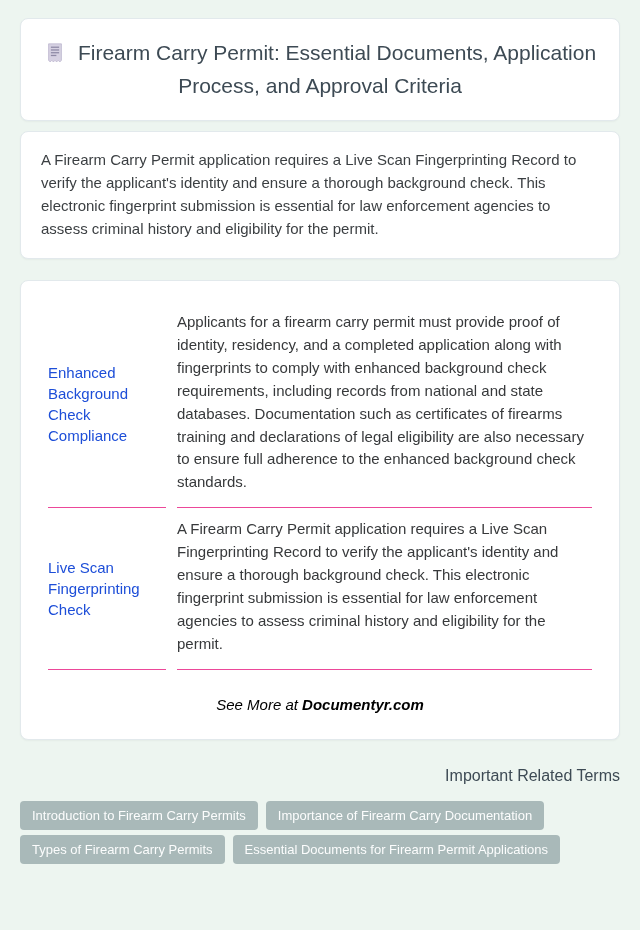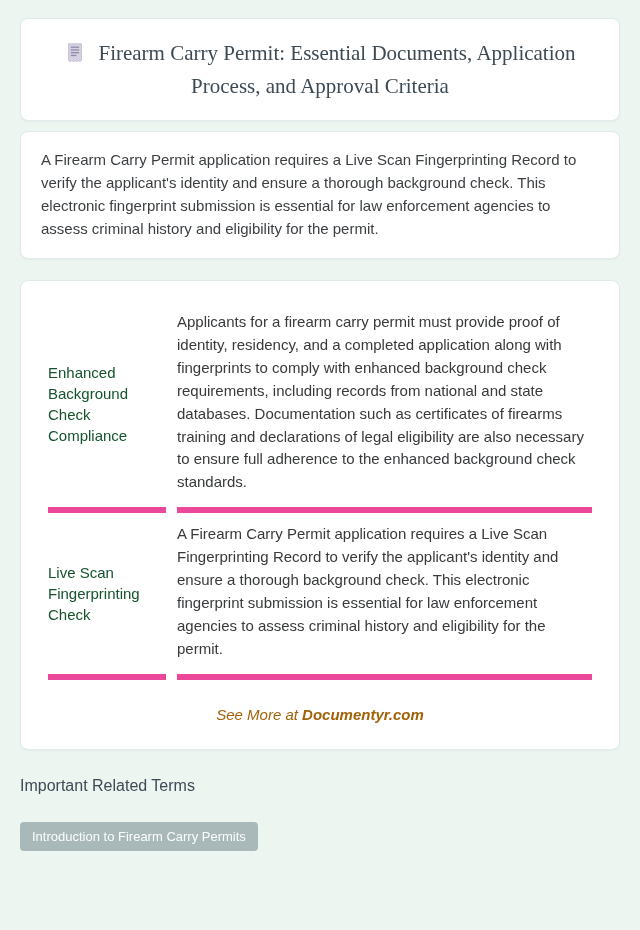--- a/index.html
+++ b/index.html
@@ -20,69 +20,68 @@
   }
 
   .title-card { padding: 18px 20px; margin-bottom: 10px; }
   .page-title {
     margin: 0;
     font-size: 21px;
     font-weight: 400;
     color: #3d4a54;
     text-align: center;
     line-height: 1.55;
-    font-family: Liberation Serif, serif;
   }
   .receipt-icon { vertical-align: -4px; margin-right: 12px; }
 
   .intro-card { padding: 17px 20px; margin-bottom: 21px; }
   .intro-text {
     margin: 0;
     font-size: 15px;
     color: #3b3f42;
     line-height: 1.53;
   }
 
   .table-card { padding: 20px 16px 26px; }
   table.def-table {
     width: 100%;
     border-collapse: separate;
     border-spacing: 11px 0;
   }
   .def-table td {
-    border-bottom: 6px solid #ec4899;
+    border-bottom: 1px solid #ec4899;
     font-size: 15px;
   }
   td.term-cell {
     width: 118px;
-    color: #14532d;
+    color: #1d4ed8;
     vertical-align: middle;
     line-height: 1.4;
     padding: 10px 0;
   }
   td.def-cell {
     color: #37393b;
     line-height: 1.53;
     padding: 10px 0 13px;
   }
   .see-more {
     text-align: center;
     font-style: italic;
     font-size: 15px;
-    color: #a16207;
+    color: #000000;
     margin-top: 26px;
   }
   .see-more .brand { font-weight: bold; }
 
   .related-heading {
-    text-align: left;
+    text-align: right;
     font-size: 16px;
     font-weight: 400;
     color: #3d4a54;
-    margin: 27px 0 27px;
+    margin: 27px 0 16px;
   }
   .tags {
     display: flex;
     flex-wrap: wrap;
     gap: 5px 8px;
     align-items: flex-start;
   }
   .tag {
     background: #a9b9b9;
     color: #fcfdfd;
@@ -132,16 +131,19 @@
     </table>
     <div class="see-more">
       <span>See More at </span><span class="brand">Documentyr.com</span>
     </div>
   </div>
 
   <h2 class="related-heading">Important Related Terms</h2>
 
   <div class="tags">
     <button class="tag">Introduction to Firearm Carry Permits</button>
+    <button class="tag">Importance of Firearm Carry Documentation</button>
+    <button class="tag">Types of Firearm Carry Permits</button>
+    <button class="tag">Essential Documents for Firearm Permit Applications</button>
 
   </div>
 
 </div>
 
 </body></html>

